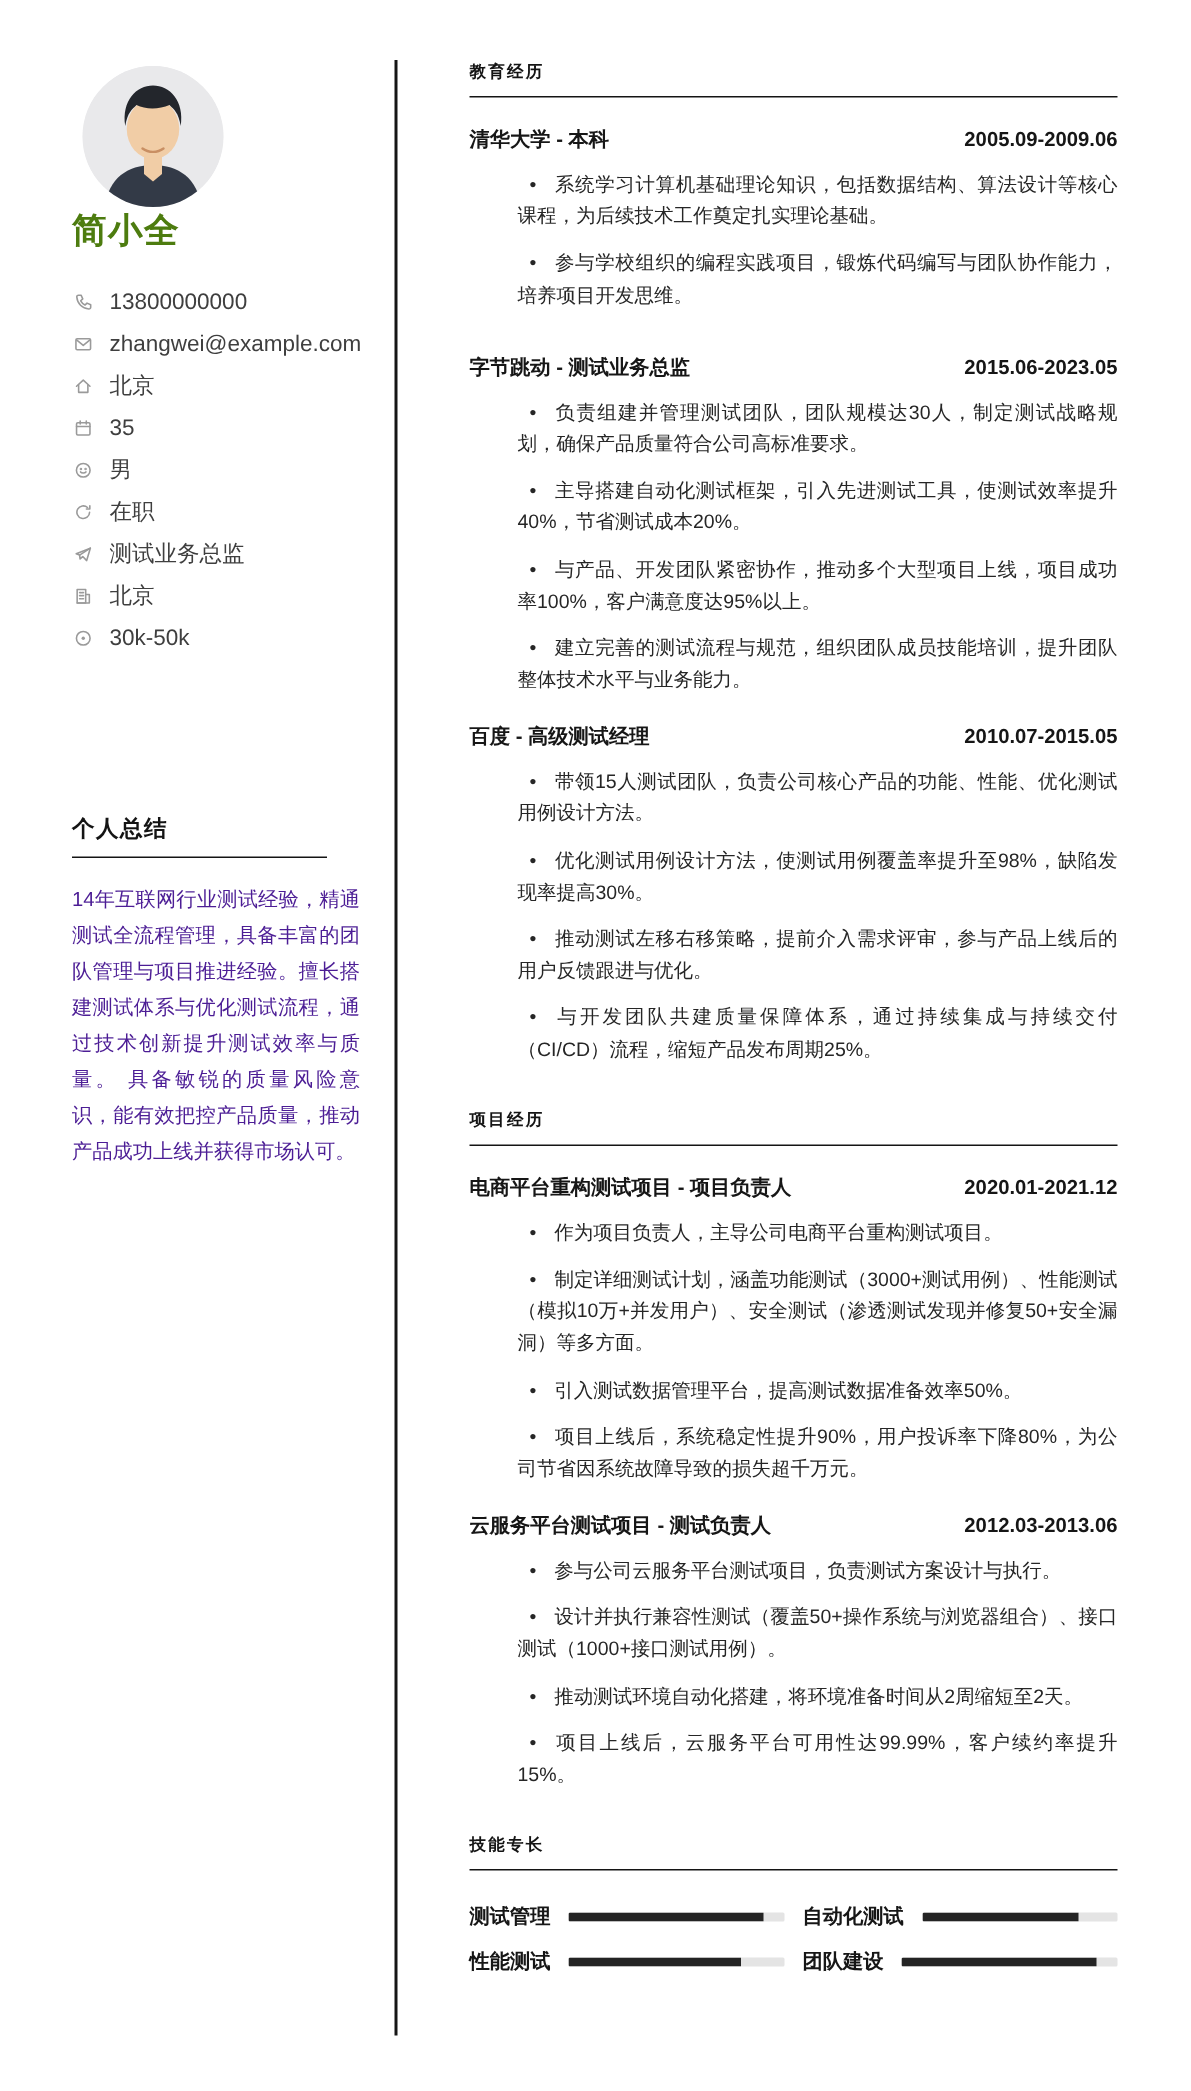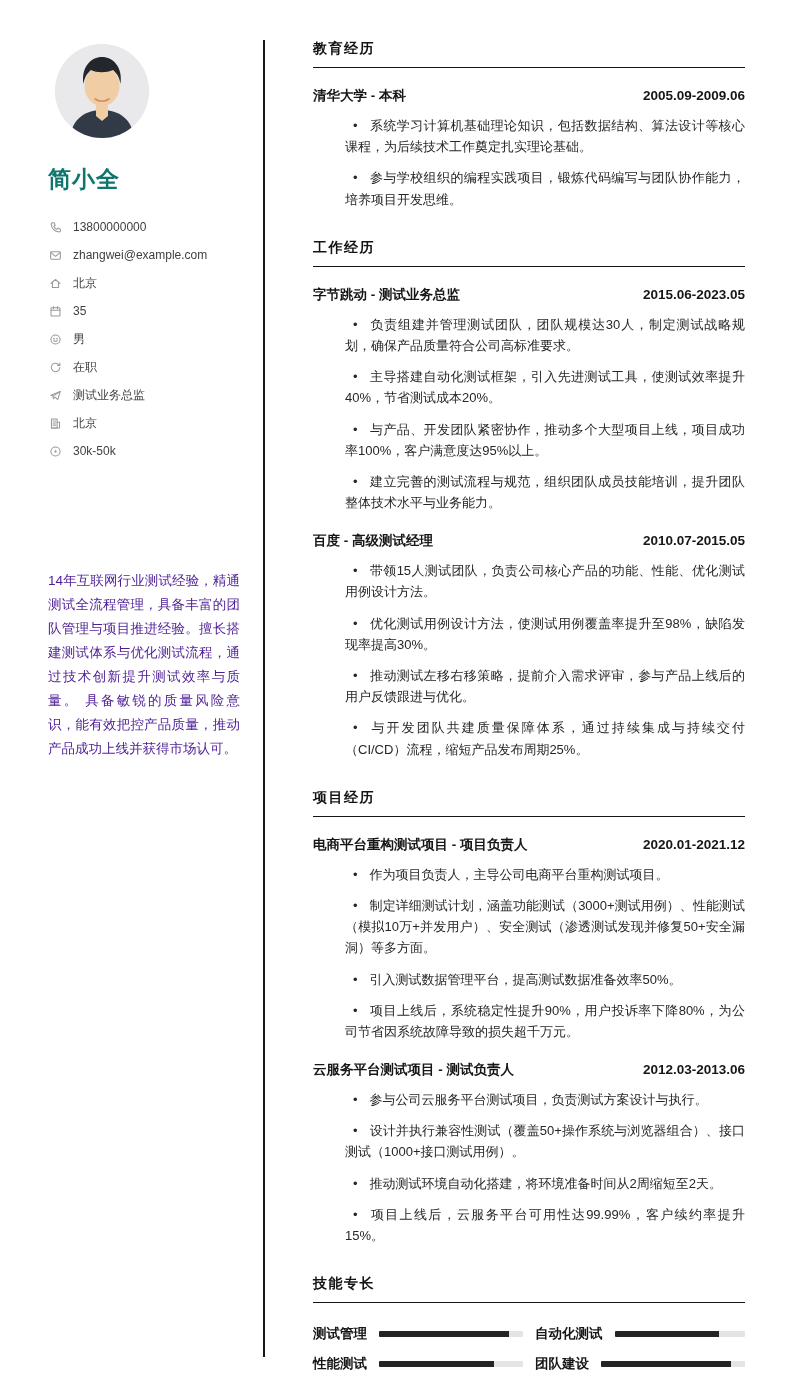--- a/index.html
+++ b/index.html
@@ -3,39 +3,39 @@
 <meta charset="utf-8">
 <style>
   * { margin:0; padding:0; box-sizing:border-box; }
   html,body { width:794px; height:1394px; background:#ffffff; overflow:hidden;
               font-family:"Liberation Sans","DejaVu Sans",sans-serif; color:#222; }
 
   
   .sidebar { position:absolute; left:48px; top:44px; width:192px; }
   .avatar { width:94px; height:94px; border-radius:50%; overflow:hidden; background:#e8e8ea; margin-left:7px; }
   .avatar svg { display:block; }
-  .name { margin-top:26px; font-size:23px; font-weight:700; color:#0f766e; letter-spacing:1px; }
+  .name { font-size:23px; font-weight:700; color:#4d7c0f; letter-spacing:1px; }
   .contacts { list-style:none; margin-top:18px; }
-  .contacts li { display:flex; align-items:center; height:28px; font-size:12px; color:#3f3f3f; }
+  .contacts li { display:flex; align-items:center; height:28px; font-size:15px; color:#3f3f3f; }
   .cicon { width:14px; height:14px; margin-right:11px; flex:0 0 14px; display:inline-flex; align-items:center; justify-content:center; }
   .cicon svg { width:13px; height:13px; stroke:#9a9a9a; fill:none; stroke-width:1.3; stroke-linecap:round; stroke-linejoin:round; }
 
   .summary { margin-top:104px; }
   .summary h2 { font-size:15px; font-weight:700; color:#141414; letter-spacing:1px;
                 padding-bottom:9px; border-bottom:1.5px solid #141414; width:170px; }
   .summary p { margin-top:16px; font-size:13.5px; line-height:1.78; text-align:justify; color:#4c1d95; }
 
   
   .vdivider { position:absolute; left:263px; top:40px; height:1317px; width:2px; background:#161616; }
 
   
   .main { position:absolute; left:313px; top:40px; width:432px; }
   .sec { margin-top:29px; }
   .sec:first-child { margin-top:0; }
-  .sec-title { font-size:14px; font-weight:700; color:#141414; letter-spacing:1.5px;
+  .sec-title { font-size:11px; font-weight:700; color:#141414; letter-spacing:1.5px;
                padding-bottom:9px; border-bottom:1.5px solid #141414; }
   .entry-head { display:flex; justify-content:space-between; align-items:baseline;
                 margin-top:19px; font-size:13.5px; font-weight:700; color:#161616; }
   .blt { margin-top:10px; font-size:13px; line-height:1.63; text-align:justify; color:#262626;margin-left:32px; }
   .blt::before { content:"•"; margin:0 12px 0 8px; }
 
   
   .skill-grid { display:grid; grid-template-columns:1fr 1fr; column-gap:28px; row-gap:21px; margin-top:22px;gap:12px; }
   .skill { display:flex; align-items:center; }
   .sk-label { font-size:13.5px; font-weight:700; color:#161616; white-space:nowrap; margin-right:12px; }
@@ -140,20 +140,21 @@
         <svg viewBox="0 0 16 16">
             <circle cx="8" cy="8" r="5.6"></circle>
             <circle cx="8" cy="8" r="1.4" fill="#9a9a9a" stroke="none"></circle>
           </svg>
       </span>
       <span>30k-50k</span>
     </li>
   </ul>
 
   <section class="summary">
+    <h2>个人总结</h2>
     <p>14年互联网行业测试经验，精通测试全流程管理，具备丰富的团队管理与项目推进经验。擅长搭建测试体系与优化测试流程，通过技术创新提升测试效率与质量。 具备敏锐的质量风险意识，能有效把控产品质量，推动产品成功上线并获得市场认可。</p>
   </section>
 </aside>
 
 <div class="vdivider"></div>
 
 <main class="main">
 
   <section class="sec">
     <h2 class="sec-title">教育经历</h2>
@@ -161,21 +162,20 @@
       <div class="entry-head">
         <span>清华大学 - 本科</span>
         <span>2005.09-2009.06</span>
       </div>
       <p class="blt">系统学习计算机基础理论知识，包括数据结构、算法设计等核心课程，为后续技术工作奠定扎实理论基础。</p>
       <p class="blt">参与学校组织的编程实践项目，锻炼代码编写与团队协作能力，培养项目开发思维。</p>
     </div>
   </section>
 
   <section class="sec">
-    <h2 class="sec-title">工作经历</h2>
     <div class="entry">
       <div class="entry-head">
         <span>字节跳动 - 测试业务总监</span>
         <span>2015.06-2023.05</span>
       </div>
       <p class="blt">负责组建并管理测试团队，团队规模达30人，制定测试战略规划，确保产品质量符合公司高标准要求。</p>
       <p class="blt">主导搭建自动化测试框架，引入先进测试工具，使测试效率提升40%，节省测试成本20%。</p>
       <p class="blt">与产品、开发团队紧密协作，推动多个大型项目上线，项目成功率100%，客户满意度达95%以上。</p>
       <p class="blt">建立完善的测试流程与规范，组织团队成员技能培训，提升团队整体技术水平与业务能力。</p>
     </div>

